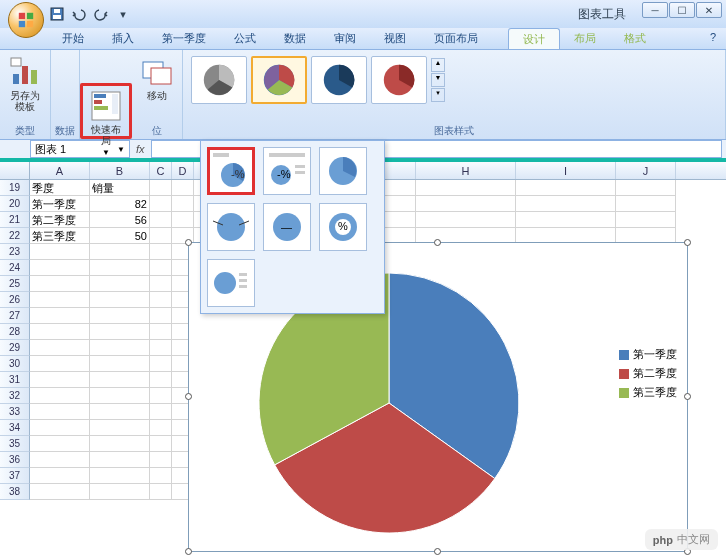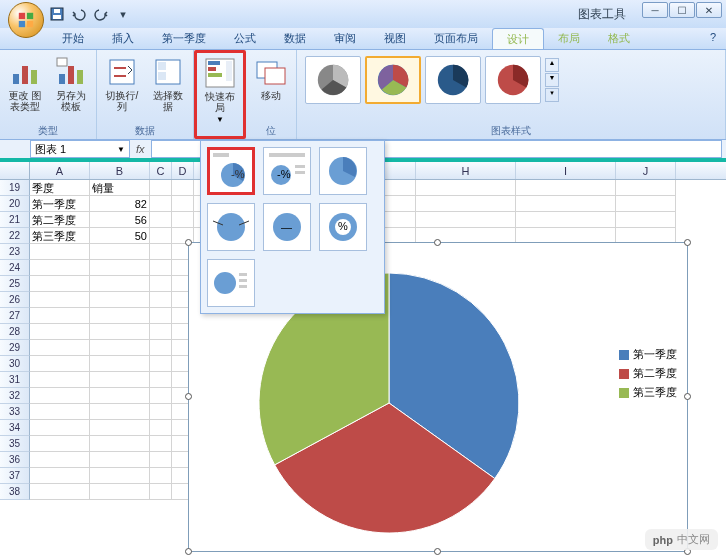--- a/index.html
+++ b/index.html
@@ -12,21 +12,21 @@
     .qat { margin-left: 48px; display: flex; gap: 4px; align-items: center; }
     .qat-btn { width: 18px; height: 18px; display: flex; align-items: center; justify-content: center; color: #345; }
     .title-text { position: absolute; left: 50%; transform: translateX(-50%); color: #345; font-size: 12px; }
     .title-context { position: absolute; right: 100px; color: #345; font-size: 12px; }
     .win-controls { position: absolute; right: 4px; top: 2px; display: flex; gap: 1px; }
     .win-btn { width: 26px; height: 16px; background: linear-gradient(#f4f8ff,#d7e6f9); border: 1px solid #7a9cc6; border-radius: 2px; display: flex; align-items: center; justify-content: center; font-size: 10px; color: #345; }
     
     
     .tabs { height: 22px; background: linear-gradient(#e4eefd, #c7ddf8); display: flex; padding-left: 48px; border-bottom: 1px solid #8db2e3; }
     .tab { padding: 3px 14px; color: #1f497d; cursor: pointer; }
-    .tab.active { background: #f5fafb; border: 1px solid #8db2e3; border-bottom: none; border-radius: 3px 3px 0 0; color: #c06000; }
+    .tab.active { background: #f5fafb; border: 1px solid #8db2e3; border-bottom: none; border-radius: 3px 3px 0 0; color: #c06000; margin-left: 16px; }
     .tab.context { color: #92b84f; }
     .help-btn { margin-left: auto; padding: 3px 10px; color: #1f497d; }
     
     
     .ribbon { height: 90px; background: linear-gradient(#eaf2fc,#d0e1f7); display: flex; border-bottom: 1px solid #8db2e3; }
     .group { border-right: 1px solid #b3cdea; display: flex; flex-direction: column; position: relative; padding: 2px 4px 0 4px; }
     .group-label { text-align: center; font-size: 10px; color: #4a6b9b; padding: 1px 0; margin-top: auto; }
     .group-body { display: flex; gap: 4px; flex: 1; align-items: flex-start; padding-top: 2px; }
     .big-btn { width: 42px; display: flex; flex-direction: column; align-items: center; gap: 2px; padding: 2px; border-radius: 3px; }
     .big-btn-icon { width: 32px; height: 32px; }
@@ -131,61 +131,34 @@
 </div>
 
 <div class="ribbon">
   <div class="group">
     <div class="group-body">
       <div class="big-btn">
         <svg class="big-btn-icon" viewBox="0 0 32 32">
             <rect x="4" y="18" width="6" height="10" fill="#4a7ebb"></rect>
             <rect x="13" y="10" width="6" height="18" fill="#be4b48"></rect>
             <rect x="22" y="14" width="6" height="14" fill="#98b954"></rect>
-          </svg>
-        <div class="big-btn-label">更改
-图表类型</div>
-      </div>
-      <div class="big-btn">
-        <svg class="big-btn-icon" viewBox="0 0 32 32">
-            <rect x="4" y="18" width="6" height="10" fill="#4a7ebb"></rect>
-            <rect x="13" y="10" width="6" height="18" fill="#be4b48"></rect>
-            <rect x="22" y="14" width="6" height="14" fill="#98b954"></rect>
             <rect x="2" y="2" width="10" height="8" fill="#fff" stroke="#888"></rect>
           </svg>
         <div class="big-btn-label">另存为
 模板</div>
       </div>
     </div>
     <div class="group-label">类型</div>
   </div>
 
   <div class="group">
-    <div class="group-body">
-      <div class="big-btn">
-        <svg class="big-btn-icon" viewBox="0 0 32 32">
-            <rect x="4" y="4" width="24" height="24" fill="#fff" stroke="#4a7ebb"></rect>
-            <path d="M8 12 L20 12 M8 20 L20 20" stroke="#be4b48" stroke-width="2"></path>
-            <path d="M22 10 L26 14 L22 18" fill="none" stroke="#345"></path>
-          </svg>
-        <div class="big-btn-label">切换行/列</div>
-      </div>
-      <div class="big-btn">
-        <svg class="big-btn-icon" viewBox="0 0 32 32">
-            <rect x="4" y="4" width="24" height="24" fill="#fff" stroke="#4a7ebb"></rect>
-            <rect x="6" y="6" width="8" height="8" fill="#dbe7f5"></rect>
-            <rect x="6" y="16" width="8" height="8" fill="#dbe7f5"></rect>
-          </svg>
-        <div class="big-btn-label">选择数据</div>
-      </div>
-    </div>
     <div class="group-label">数据</div>
   </div>
 
-  <div class="group highlight" style="padding:0 2px;">
+  <div class="group highlight" style="padding:0 2px;margin-top:33px;">
     <div class="group-body">
       <div class="big-btn">
         <svg class="big-btn-icon" viewBox="0 0 32 32">
             <rect x="2" y="2" width="28" height="28" fill="#fff" stroke="#888"></rect>
             <rect x="4" y="4" width="12" height="4" fill="#4a7ebb"></rect>
             <rect x="4" y="10" width="8" height="4" fill="#be4b48"></rect>
             <rect x="4" y="16" width="14" height="4" fill="#98b954"></rect>
             <rect x="22" y="4" width="6" height="20" fill="#e8eef7"></rect>
           </svg>
         <div class="big-btn-label">快速布局</div>

